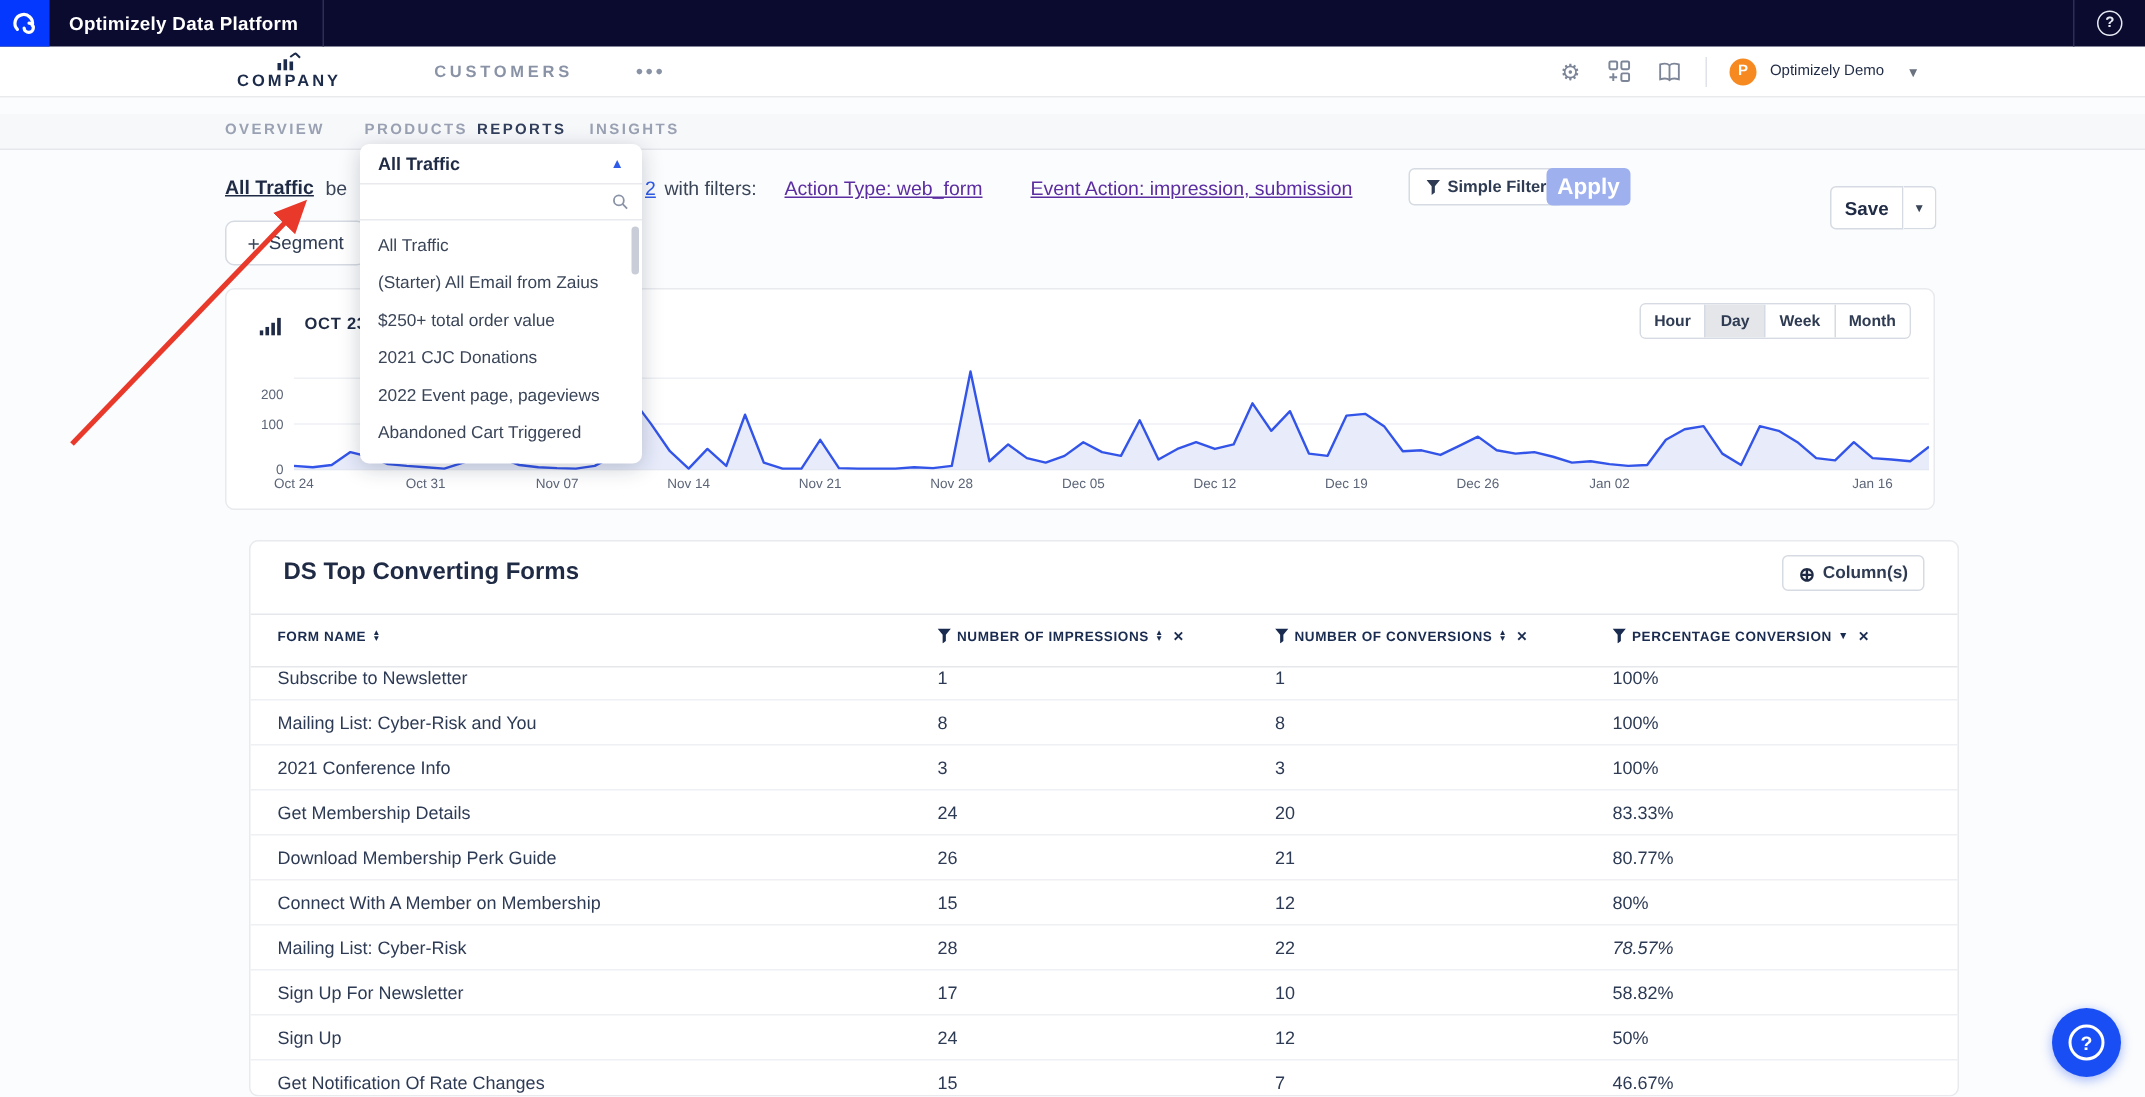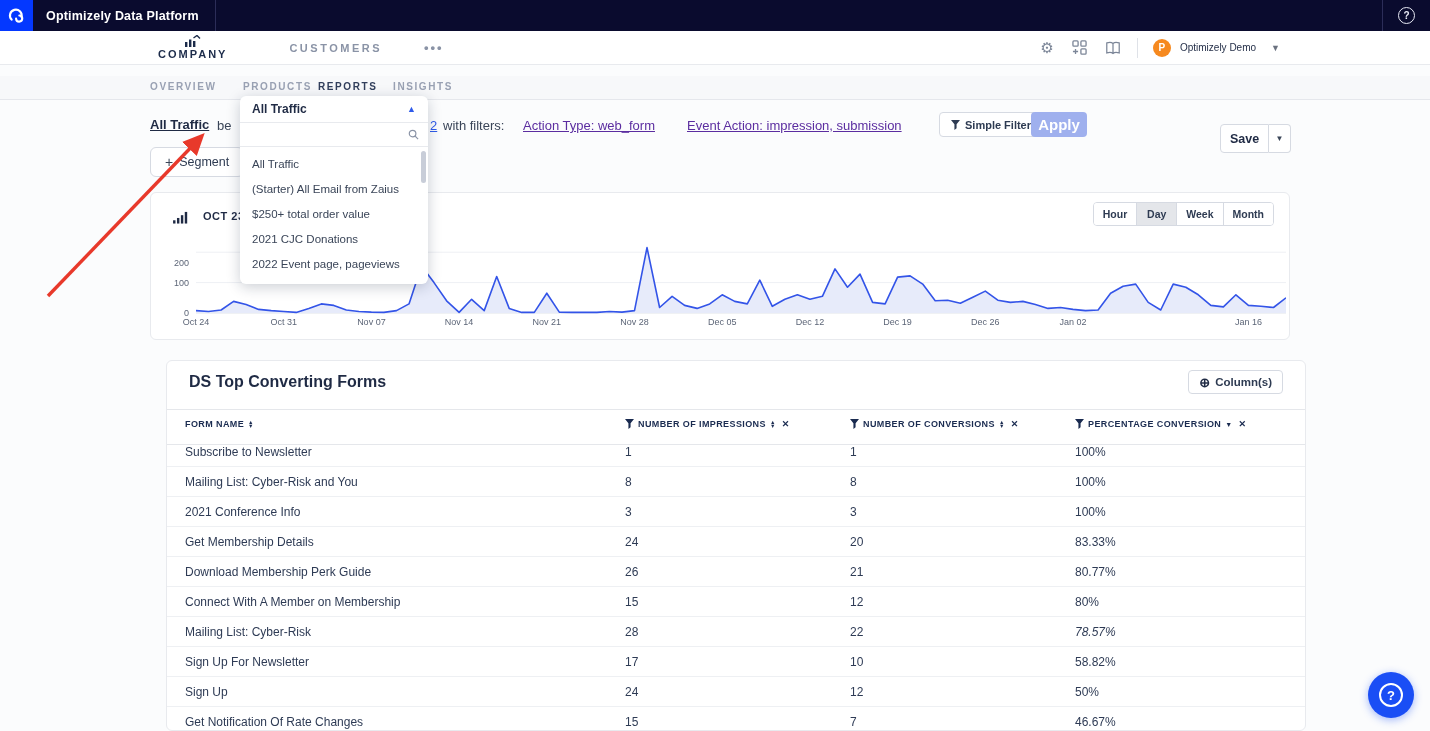--- a/index.html
+++ b/index.html
@@ -183,20 +183,21 @@
       <path d="M7.8 7.8 L11 11" stroke="#8a93a6" stroke-width="1.3"></path>
     </svg>
   </div>
   <div class="dd-list">
     <div class="dd-scroll"></div>
   <div class="dd-item">All Traffic</div>
       <div class="dd-item">(Starter) All Email from Zaius</div>
       <div class="dd-item">$250+ total order value</div>
       <div class="dd-item">2021 CJC Donations</div>
       <div class="dd-item">2022 Event page, pageviews</div>
+      <div class="dd-item">Abandoned Cart Triggered</div>
     </div>
 </div>
 
 <div class="card chart-card">
   <svg class="chart-ico" width="15" height="13" viewBox="0 0 16 14">
     <rect x="0" y="10" width="2.6" height="3.5" fill="#1f2a44"></rect>
     <rect x="4.2" y="7.5" width="2.6" height="6" fill="#1f2a44"></rect>
     <rect x="8.4" y="4.5" width="2.6" height="9" fill="#1f2a44"></rect>
     <rect x="12.6" y="1" width="2.6" height="12.5" fill="#1f2a44"></rect>
   </svg>

